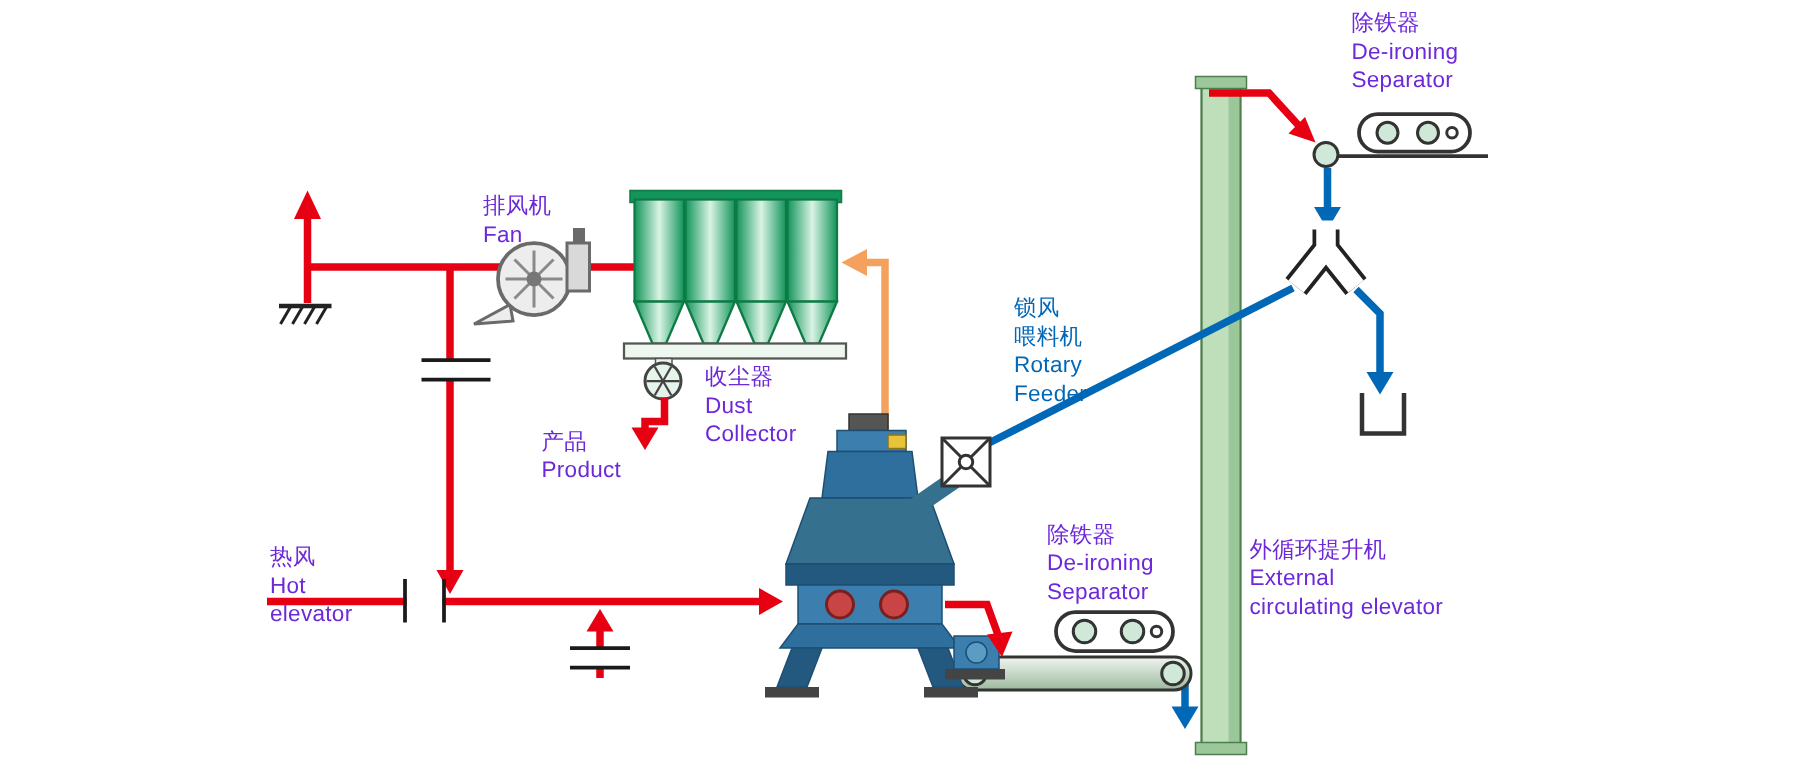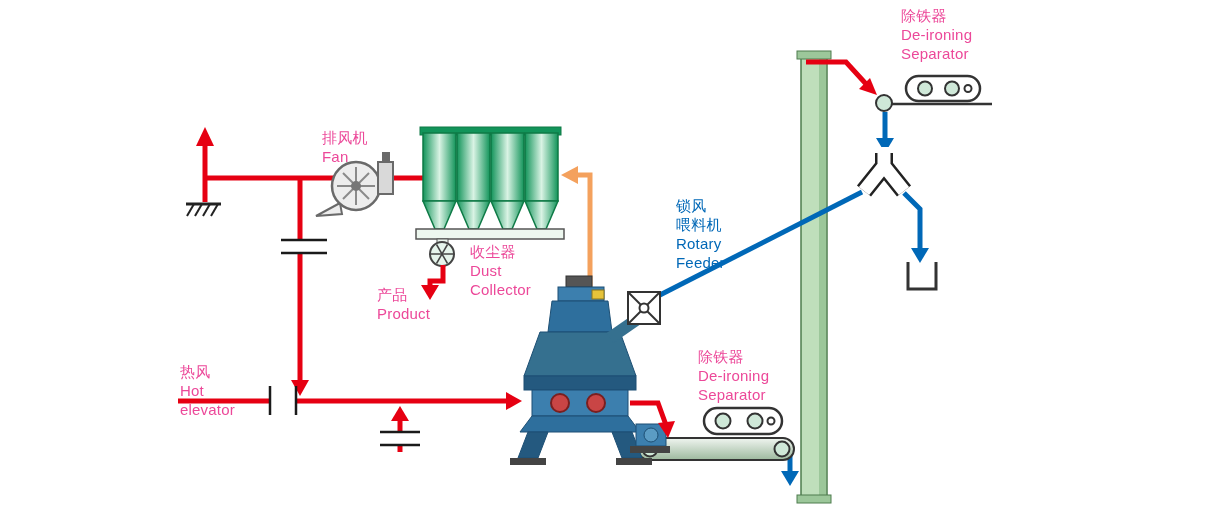--- a/index.html
+++ b/index.html
@@ -1,19 +1,19 @@
 <!DOCTYPE html>
 <html style="--red: #e60012; --blue: #0068b7; --orange: #f4a15d; --green-dark: #12945a; --green-light: #d9f3e4; --elevator-green: #bfdfbb; --mill-blue: #35708f; --belt-fill: #cfe8d8; --outline: #333333;"><head>
 <meta charset="utf-8">
 <style>
   html,body{margin:0;padding:0;background:#fff;}
   .stage{position:relative;width:1207px;height:513px;background:#fff;overflow:hidden;
          font-family:"Liberation Sans",sans-serif;}
   .stage svg{position:absolute;left:0;top:0;}
-  .label{position:absolute;font-size:15px;line-height:19px;color:#ec4899;white-space:pre-line;letter-spacing:.2px;}
+  .label{position:absolute;font-size:15px;line-height:19px;color:#6d28d9;white-space:pre-line;letter-spacing:.2px;}
   .label-blue{color:var(--blue,#0068b7);}
   .pipe-red{stroke:var(--red,#e60012);stroke-width:5;fill:none;}
   .fill-red{fill:var(--red,#e60012);}
   .pipe-blue{stroke:var(--blue,#0068b7);stroke-width:5;fill:none;}
   .fill-blue{fill:var(--blue,#0068b7);}
   .pipe-orange{stroke:var(--orange,#f4a15d);stroke-width:5;fill:none;}
   .fill-orange{fill:var(--orange,#f4a15d);}
   .stopA{stop-color:var(--green-dark,#12945a);}
   .stopB{stop-color:var(--green-light,#d9f3e4);}
   .lid{fill:var(--green-dark,#12945a);}
@@ -211,21 +211,24 @@
 <div class="label" style="left:901px;top:6px">除铁器
 De-ironing
 Separator</div>
 <div class="label label-blue" style="left:676px;top:196px">锁风
 喂料机
 Rotary
 Feeder</div>
 <div class="label" style="left:470px;top:242px">收尘器
 Dust
 Collector</div>
-<div class="label" style="left:377px;top:285px">产品
+<div class="label" style="left:361px;top:285px">产品
 Product</div>
 <div class="label" style="left:180px;top:362px">热风
 Hot
 elevator</div>
 <div class="label" style="left:698px;top:347px">除铁器
 De-ironing
 Separator</div>
+<div class="label" style="left:833px;top:357px">外循环提升机
+External
+circulating elevator</div>
 </div>
 
 </body></html>

